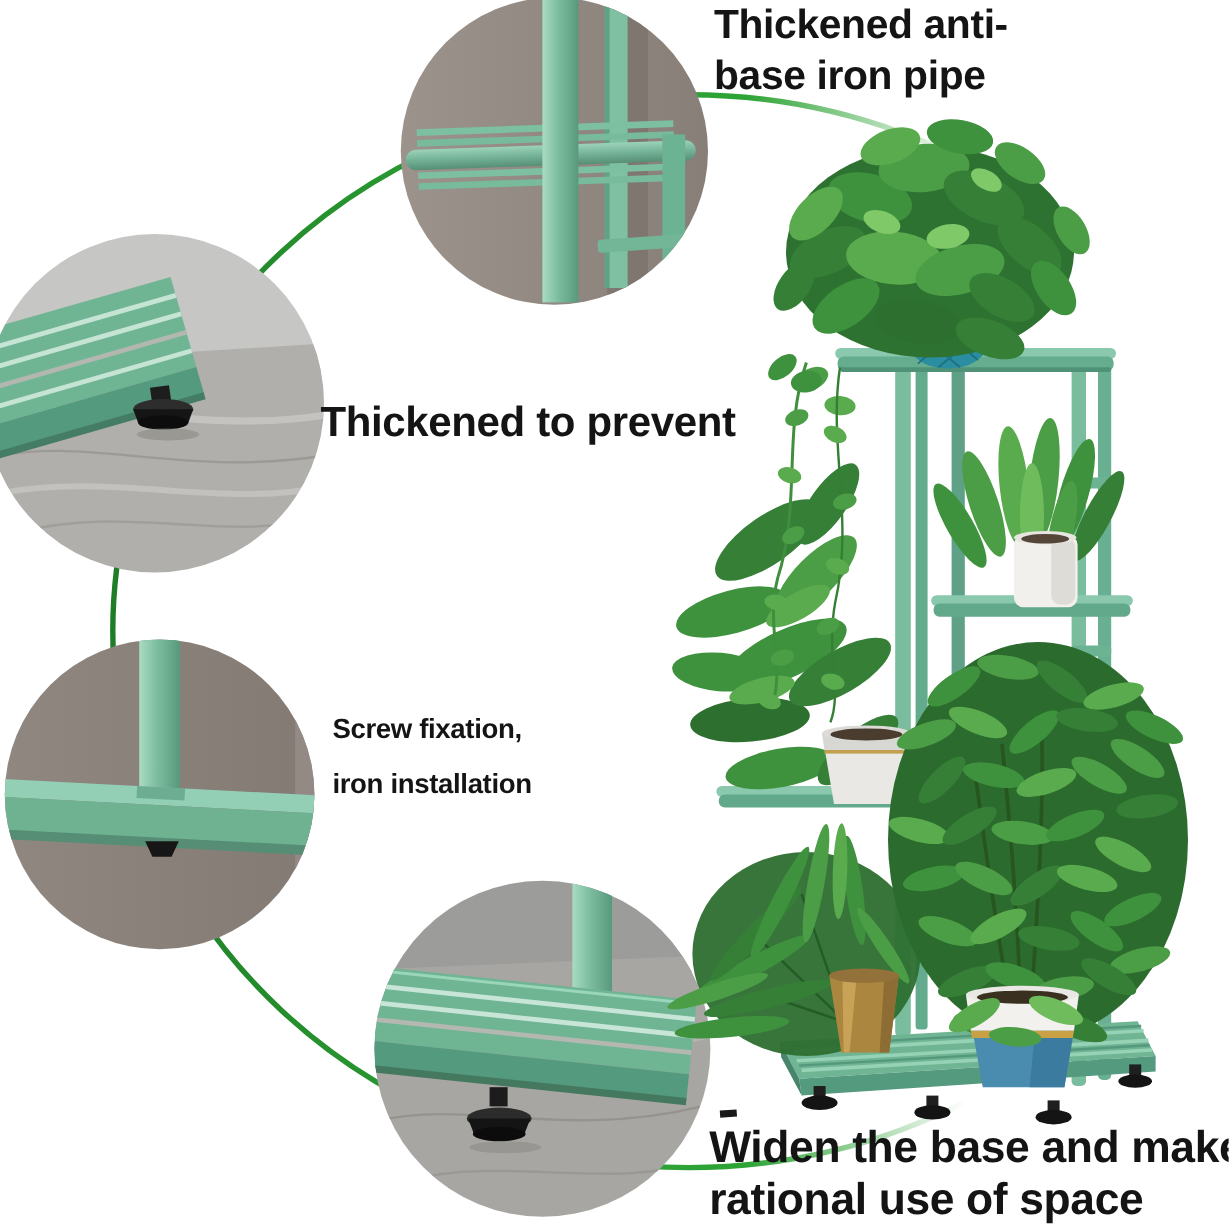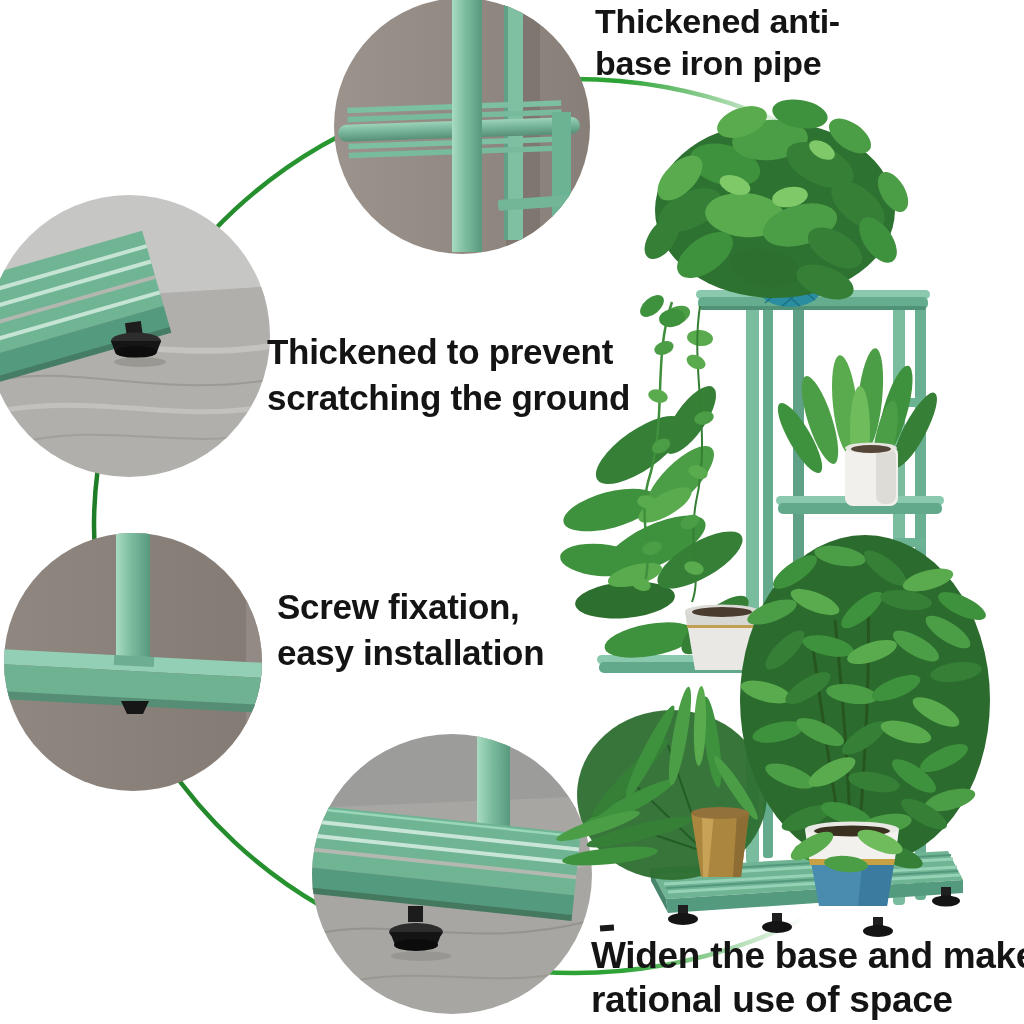--- a/index.html
+++ b/index.html
@@ -3,21 +3,21 @@
 <meta charset="utf-8">
 <style>
   html,body{margin:0;padding:0;background:#fff;}
   .stage{position:relative;width:1024px;height:1024px;background:#fff;overflow:hidden;
          font-family:"Liberation Sans",sans-serif;}
   .stage svg{position:absolute;left:0;top:0;}
   .lbl{position:absolute;font-weight:700;color:#141414;letter-spacing:-0.3px;white-space:nowrap;}
   .lbl span{display:block;}
   .lbl-pipe{left:595px;top:0px;font-size:34px;line-height:42px;}
   .lbl-footrest{left:267px;top:329px;font-size:35px;line-height:46px;}
-  .lbl-screw{left:277px;top:584px;font-size:35px;line-height:46px;}
+  .lbl-screw{left:277px;top:584px;font-size:23px;line-height:46px;}
   .lbl-base{left:591px;top:934px;font-size:37px;line-height:44px;}
   
   .g1{fill:#2c6f2e}.g2{fill:#357f37}.g3{fill:#3f923d}.g4{fill:#4c9e46}
   .g5{fill:#59ab4d}.g6{fill:#6fbc5d}.g7{fill:#7fc968}
 </style>
 </head>
 <body>
 
 <div class="stage">
 
@@ -348,24 +348,23 @@
     </g>
   </g>
 </svg>
 
   <div class="lbl lbl-pipe">
     <span>Thickened anti-</span>
     <span>base iron pipe</span>
   </div>
   <div class="lbl lbl-footrest">
     <span>Thickened to prevent</span>
-    <span>scratching the ground</span>
   </div>
   <div class="lbl lbl-screw">
     <span>Screw fixation,</span>
-    <span>easy installation</span>
+    <span>iron installation</span>
   </div>
   <div class="lbl lbl-base">
     <span>Widen the base and make</span>
     <span>rational use of space</span>
   </div>
 
 </div>
 
 </body></html>

